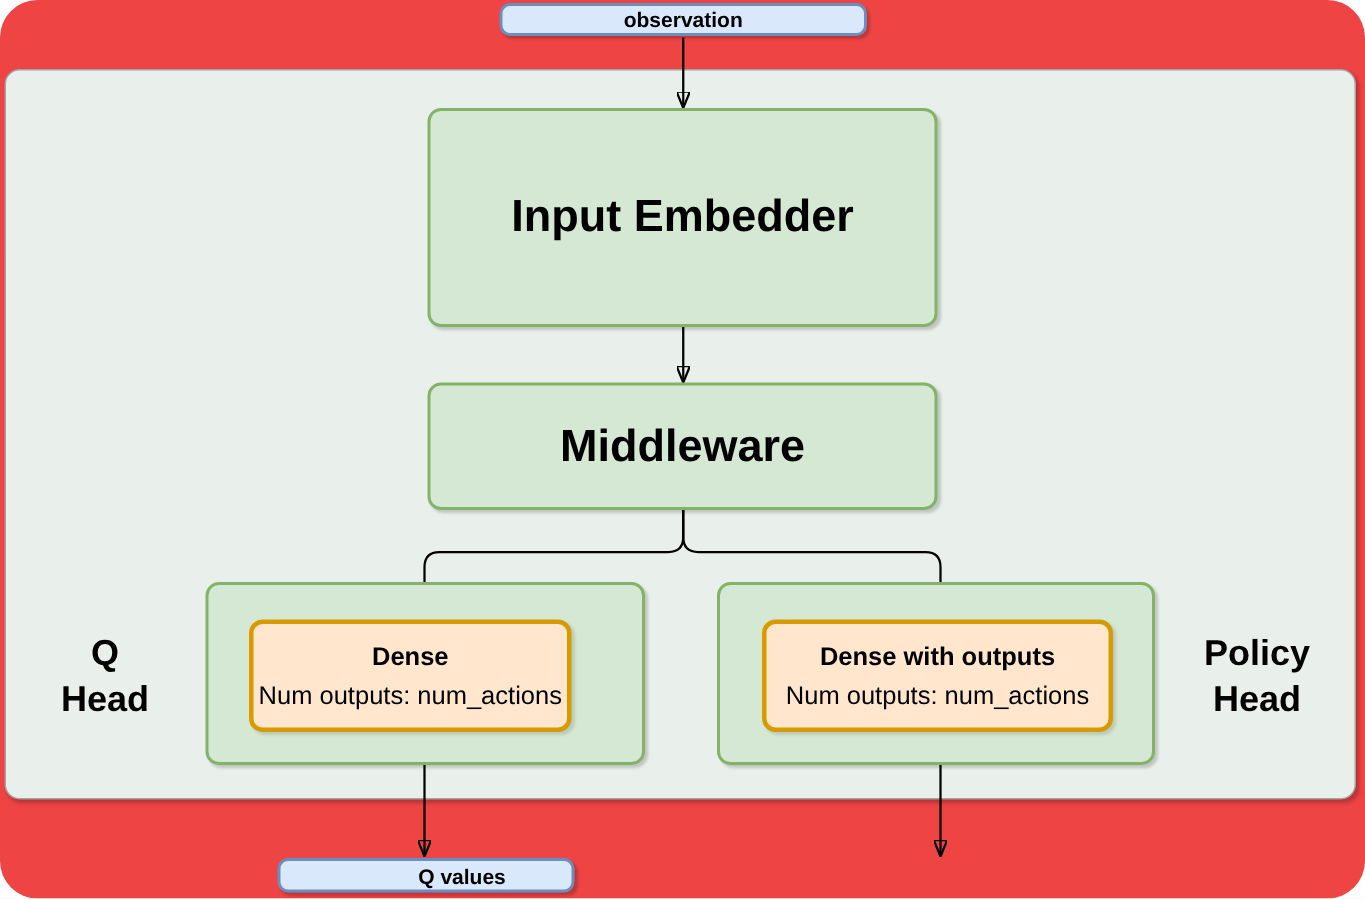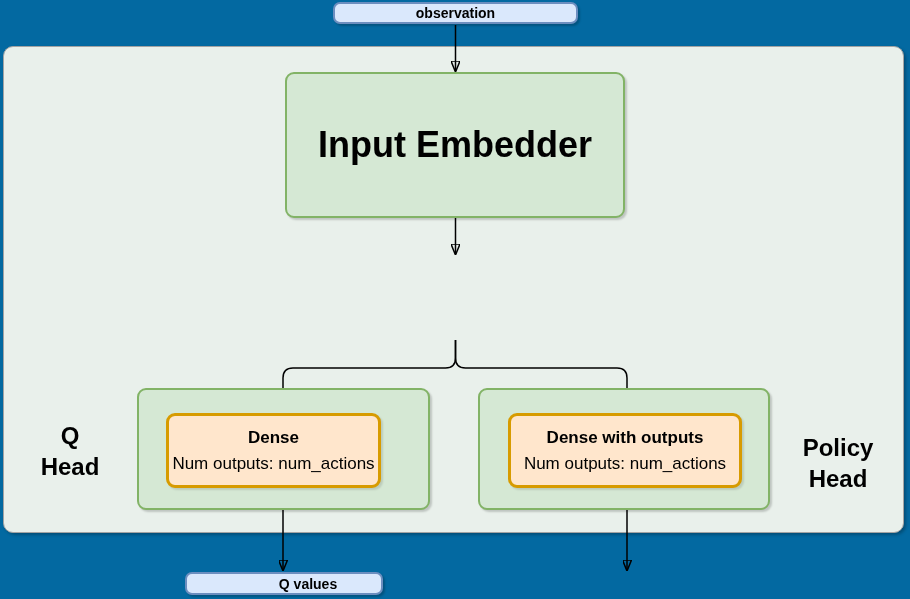--- a/index.html
+++ b/index.html
@@ -1,23 +1,24 @@
 <!DOCTYPE html>
 <html style="--blue-fill: #dae8fc; --blue-stroke: #6c8ebf; --green-fill: #d5e8d4; --green-stroke: #82b366; --orange-fill: #ffe6cc; --orange-stroke: #d79b00; --container-fill: #e9f0eb; --container-stroke: #a3a3a3; --arrow-color: #000000;"><head>
 <meta charset="utf-8">
 <style>
   html, body { margin: 0; padding: 0; background: #ffffff; }
   #canvas {
     position: relative;
     width: 910px;
     height: 599px;
-    background: #0369a1;
+    background: #ef4444;
     font-family: "Liberation Sans", sans-serif;
     color: #000;
     overflow: hidden;
+    border-radius: 25px;
   }
   .node {
     position: absolute;
     box-sizing: border-box;
     display: flex;
     flex-direction: column;
     align-items: center;
     justify-content: center;
     text-align: center;
     font-weight: bold;
@@ -46,37 +47,37 @@
   }
   .orange-node {
     background: var(--orange-fill);
     border: 3px solid var(--orange-stroke);
     border-radius: 9px;
     font-size: 17px;
     line-height: 26px;
     box-shadow: 2px 2px 2px rgba(0,0,0,0.12);
   }
   #observation-node   { left: 333px; top: 2px;   width: 245px; height: 22px; }
-  #input-embedder-node{ left: 285px; top: 72px;  width: 340px; height: 146px; font-size: 36px; }
+  #input-embedder-node{ left: 285px; top: 72px;  width: 340px; height: 146px; font-size: 30px; }
   #middleware-node    { left: 285px; top: 255px; width: 340px; height: 85px;  font-size: 30px; }
   #q-head-container       { left: 137px; top: 388px; width: 293px; height: 122px; }
   #policy-head-container  { left: 478px; top: 388px; width: 292px; height: 122px; }
   #q-dense-node           { left: 166px; top: 413px; width: 215px; height: 75px; }
   #policy-dense-node      { left: 508px; top: 413px; width: 234px; height: 75px; }
   .dense-subtitle { font-weight: normal; }
   .head-label {
     position: absolute;
     font-size: 24px;
     font-weight: bold;
     line-height: 31px;
     text-align: center;
     width: 100px;
   }
   #q-head-label      { left: 20px;  top: 420px; }
-  #policy-head-label { left: 788px; top: 420px; margin-top: 12px; }
+  #policy-head-label { left: 788px; top: 420px; }
   #q-values-node            { left: 185px; top: 572px; width: 198px; height: 23px; padding-left: 48px; }
   #action-probabilities-node{ left: 527px; top: 572px; width: 200px; height: 23px; }
   #edges-layer {
     position: absolute;
     left: 0; top: 0; width: 910px; height: 599px;
     pointer-events: none;
   }
   #edges-layer path {
     fill: none;
     stroke: var(--arrow-color);
@@ -105,20 +106,23 @@
   </svg>
 
   <div id="observation-node" class="node blue-node">
     <span>observation</span>
   </div>
 
   <div id="input-embedder-node" class="node green-node">
     <span>Input Embedder</span>
   </div>
 
+  <div id="middleware-node" class="node green-node">
+    <span>Middleware</span>
+  </div>
 
   <div class="head-label" id="q-head-label">
     <div>Q</div>
     <div>Head</div>
   </div>
   <div id="q-head-container" class="node green-node"></div>
   <div id="q-dense-node" class="node orange-node">
     <div class="dense-title">Dense</div>
     <div class="dense-subtitle">Num outputs: num_actions</div>
   </div>

